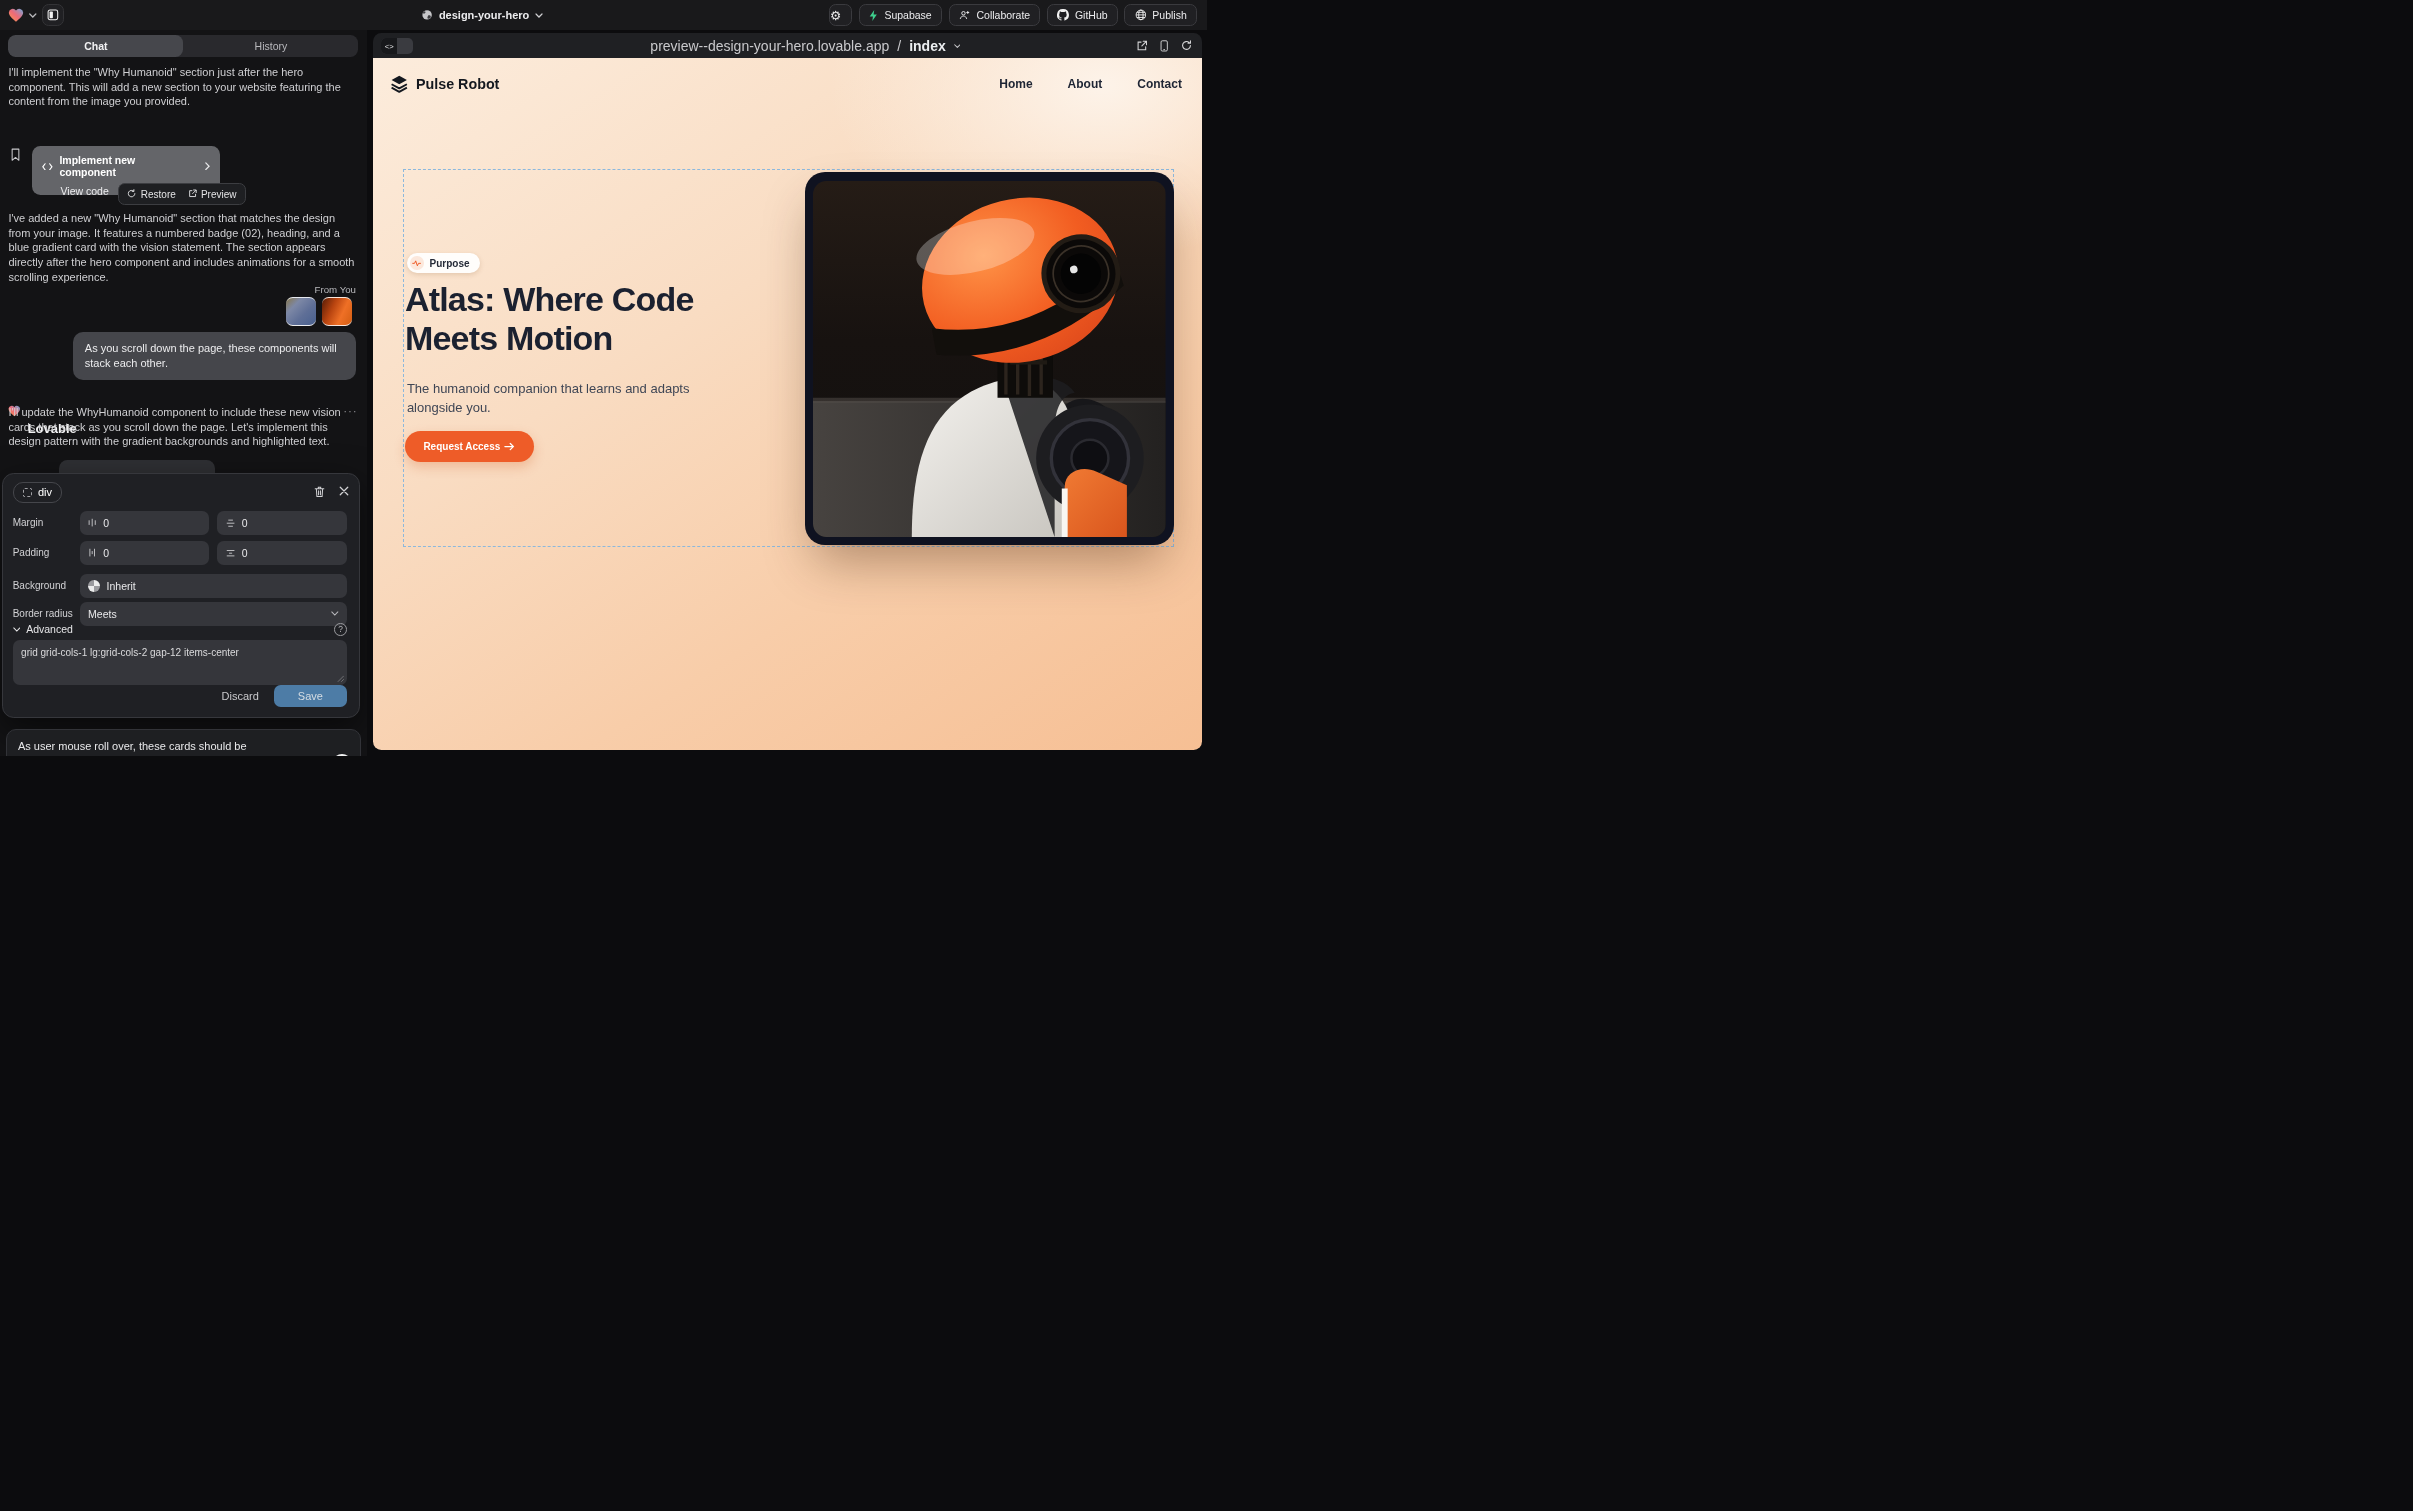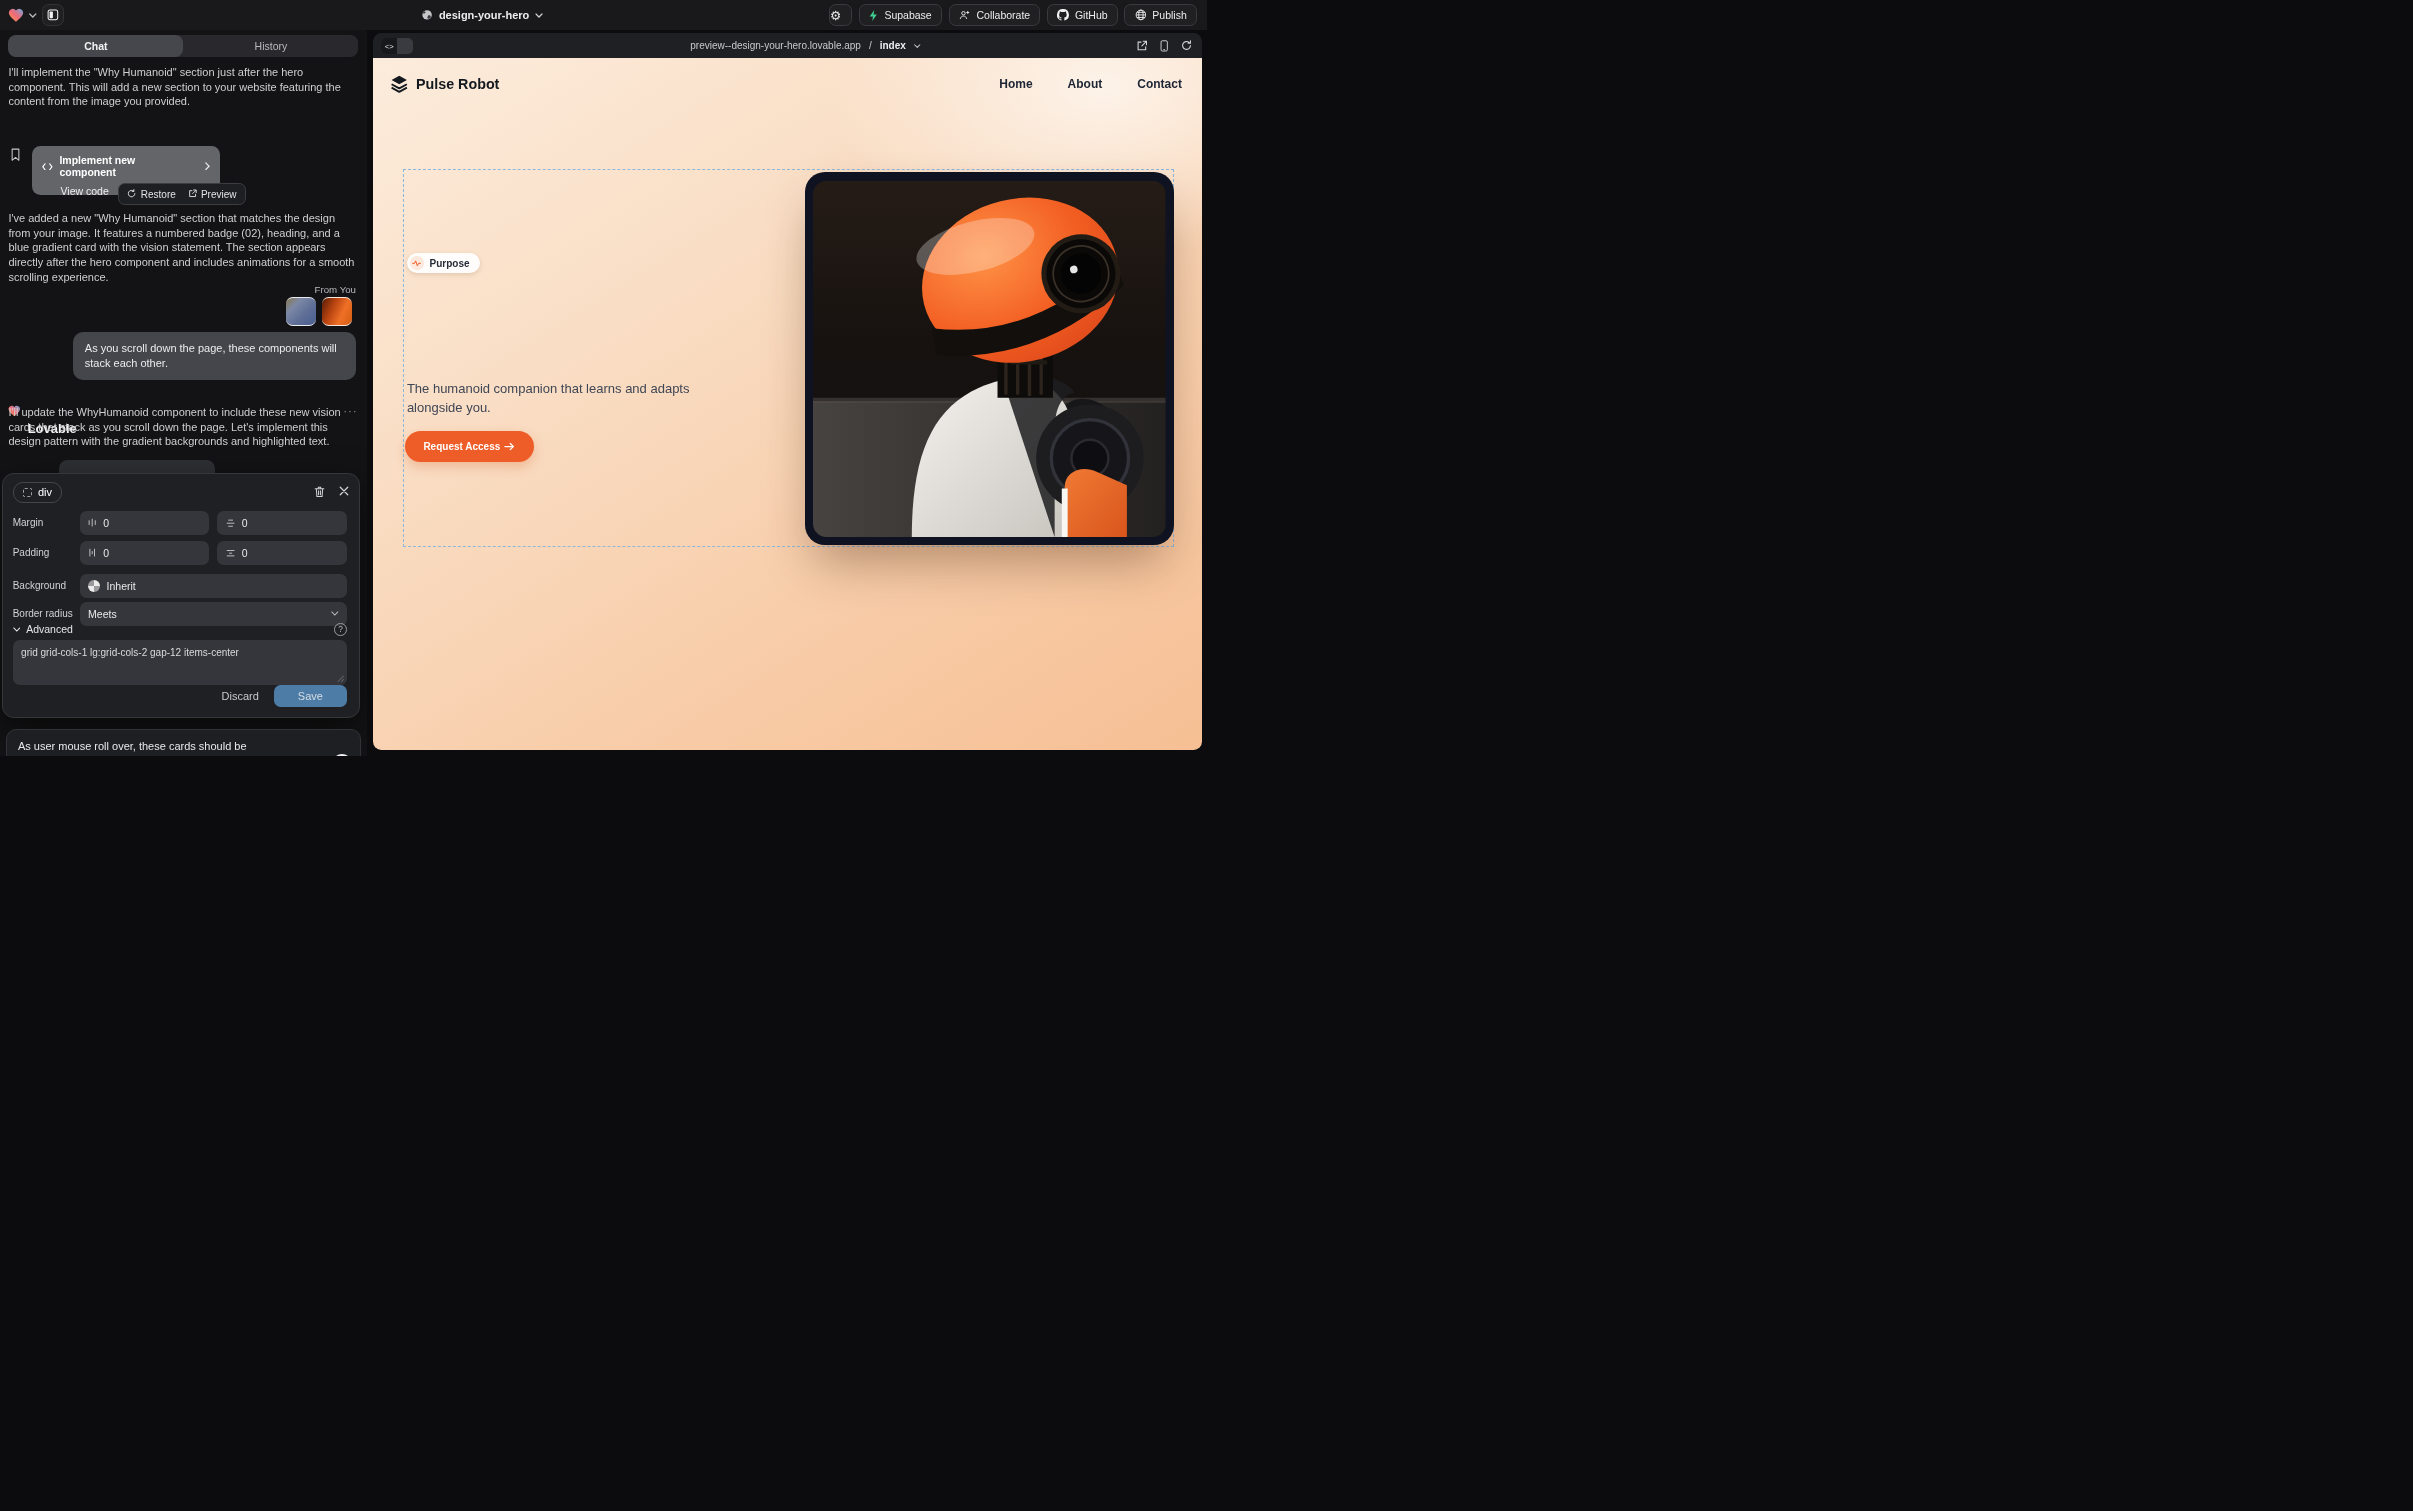--- a/index.html
+++ b/index.html
@@ -90,21 +90,21 @@
   
   .preview-wrap { position:absolute; left:367px; top:30px; width:840px; height:726px; background:#0c0c0e; }
   .preview-card { position:absolute; left:5.9px; top:3.4px; width:829px; height:717px;
                   border-radius:8.4px; overflow:hidden; background:#1f2023; }
   .pv-bar { position:absolute; left:0; top:0; right:0; height:25px; display:flex; align-items:center; }
   .code-toggle { position:absolute; left:8.4px; top:5px; width:32px; height:16px; background:#3a3b40;
                  border-radius:5px; display:flex; overflow:hidden; cursor:pointer; }
   .code-toggle .seg-code { width:16px; background:#17181b; color:#e8e8ea; font-size:7.6px;
                            display:flex; align-items:center; justify-content:center; }
   .pv-url { position:absolute; left:50%; transform:translateX(-50%); display:flex; align-items:center;
-            gap:8px; font-size:10px; color:#c9c9cc;padding-left:36px; }
+            gap:8px; font-size:14px; color:#c9c9cc;padding-left:36px; }
   .pv-url b { color:#eceff1; font-weight:600; }
   .pv-icons { position:absolute; right:10px; top:0; height:25px; display:flex; align-items:center; gap:12.6px; color:#d4d4d6; }
 
   .site { position:absolute; left:0; top:25px; right:0; bottom:0;
           background:
             radial-gradient(60% 45% at 88% 4%, #fdf3e9 0%, rgba(253,243,233,0) 55%),
             linear-gradient(148deg,#fcecdc 0%,#f9dcc2 38%,#f8cda9 68%,#f6bf94 100%); }
   .site-header { position:absolute; left:17px; right:20px; top:17px; display:flex; align-items:center; }
   .brand { display:flex; align-items:center; gap:7.6px; color:#14181f; font-size:14.3px; font-weight:800; }
   .nav { margin-left:auto; display:flex; gap:35px; color:#1d2433; font-size:12px; font-weight:600; }
@@ -431,20 +431,21 @@
 
         <span class="badge">
           <span class="badge-dot">
             <svg width="9.2" height="6.7" viewBox="0 0 13 9" fill="none" stroke="#ee5c28" stroke-width="1.4" stroke-linecap="round" stroke-linejoin="round">
                 <path d="M1 4.5h2.6L5.2 1l2.4 7 1.6-3.5H12"></path>
               </svg>
           </span>
           <span>Purpose</span>
         </span>
 
+        <div class="headline">Atlas: Where Code Meets Motion</div>
         <div class="subtitle">The humanoid companion that learns and adapts alongside you.</div>
 
         <span class="cta">
           <span>Request Access</span>
           <svg width="11" height="9.2" viewBox="0 0 14 12" fill="none" stroke="#ffffff" stroke-width="1.7" stroke-linecap="round">
               <path d="M1 6h11M8 2l4 4-4 4"></path>
             </svg>
         </span>
 
         <div class="robot-card">

